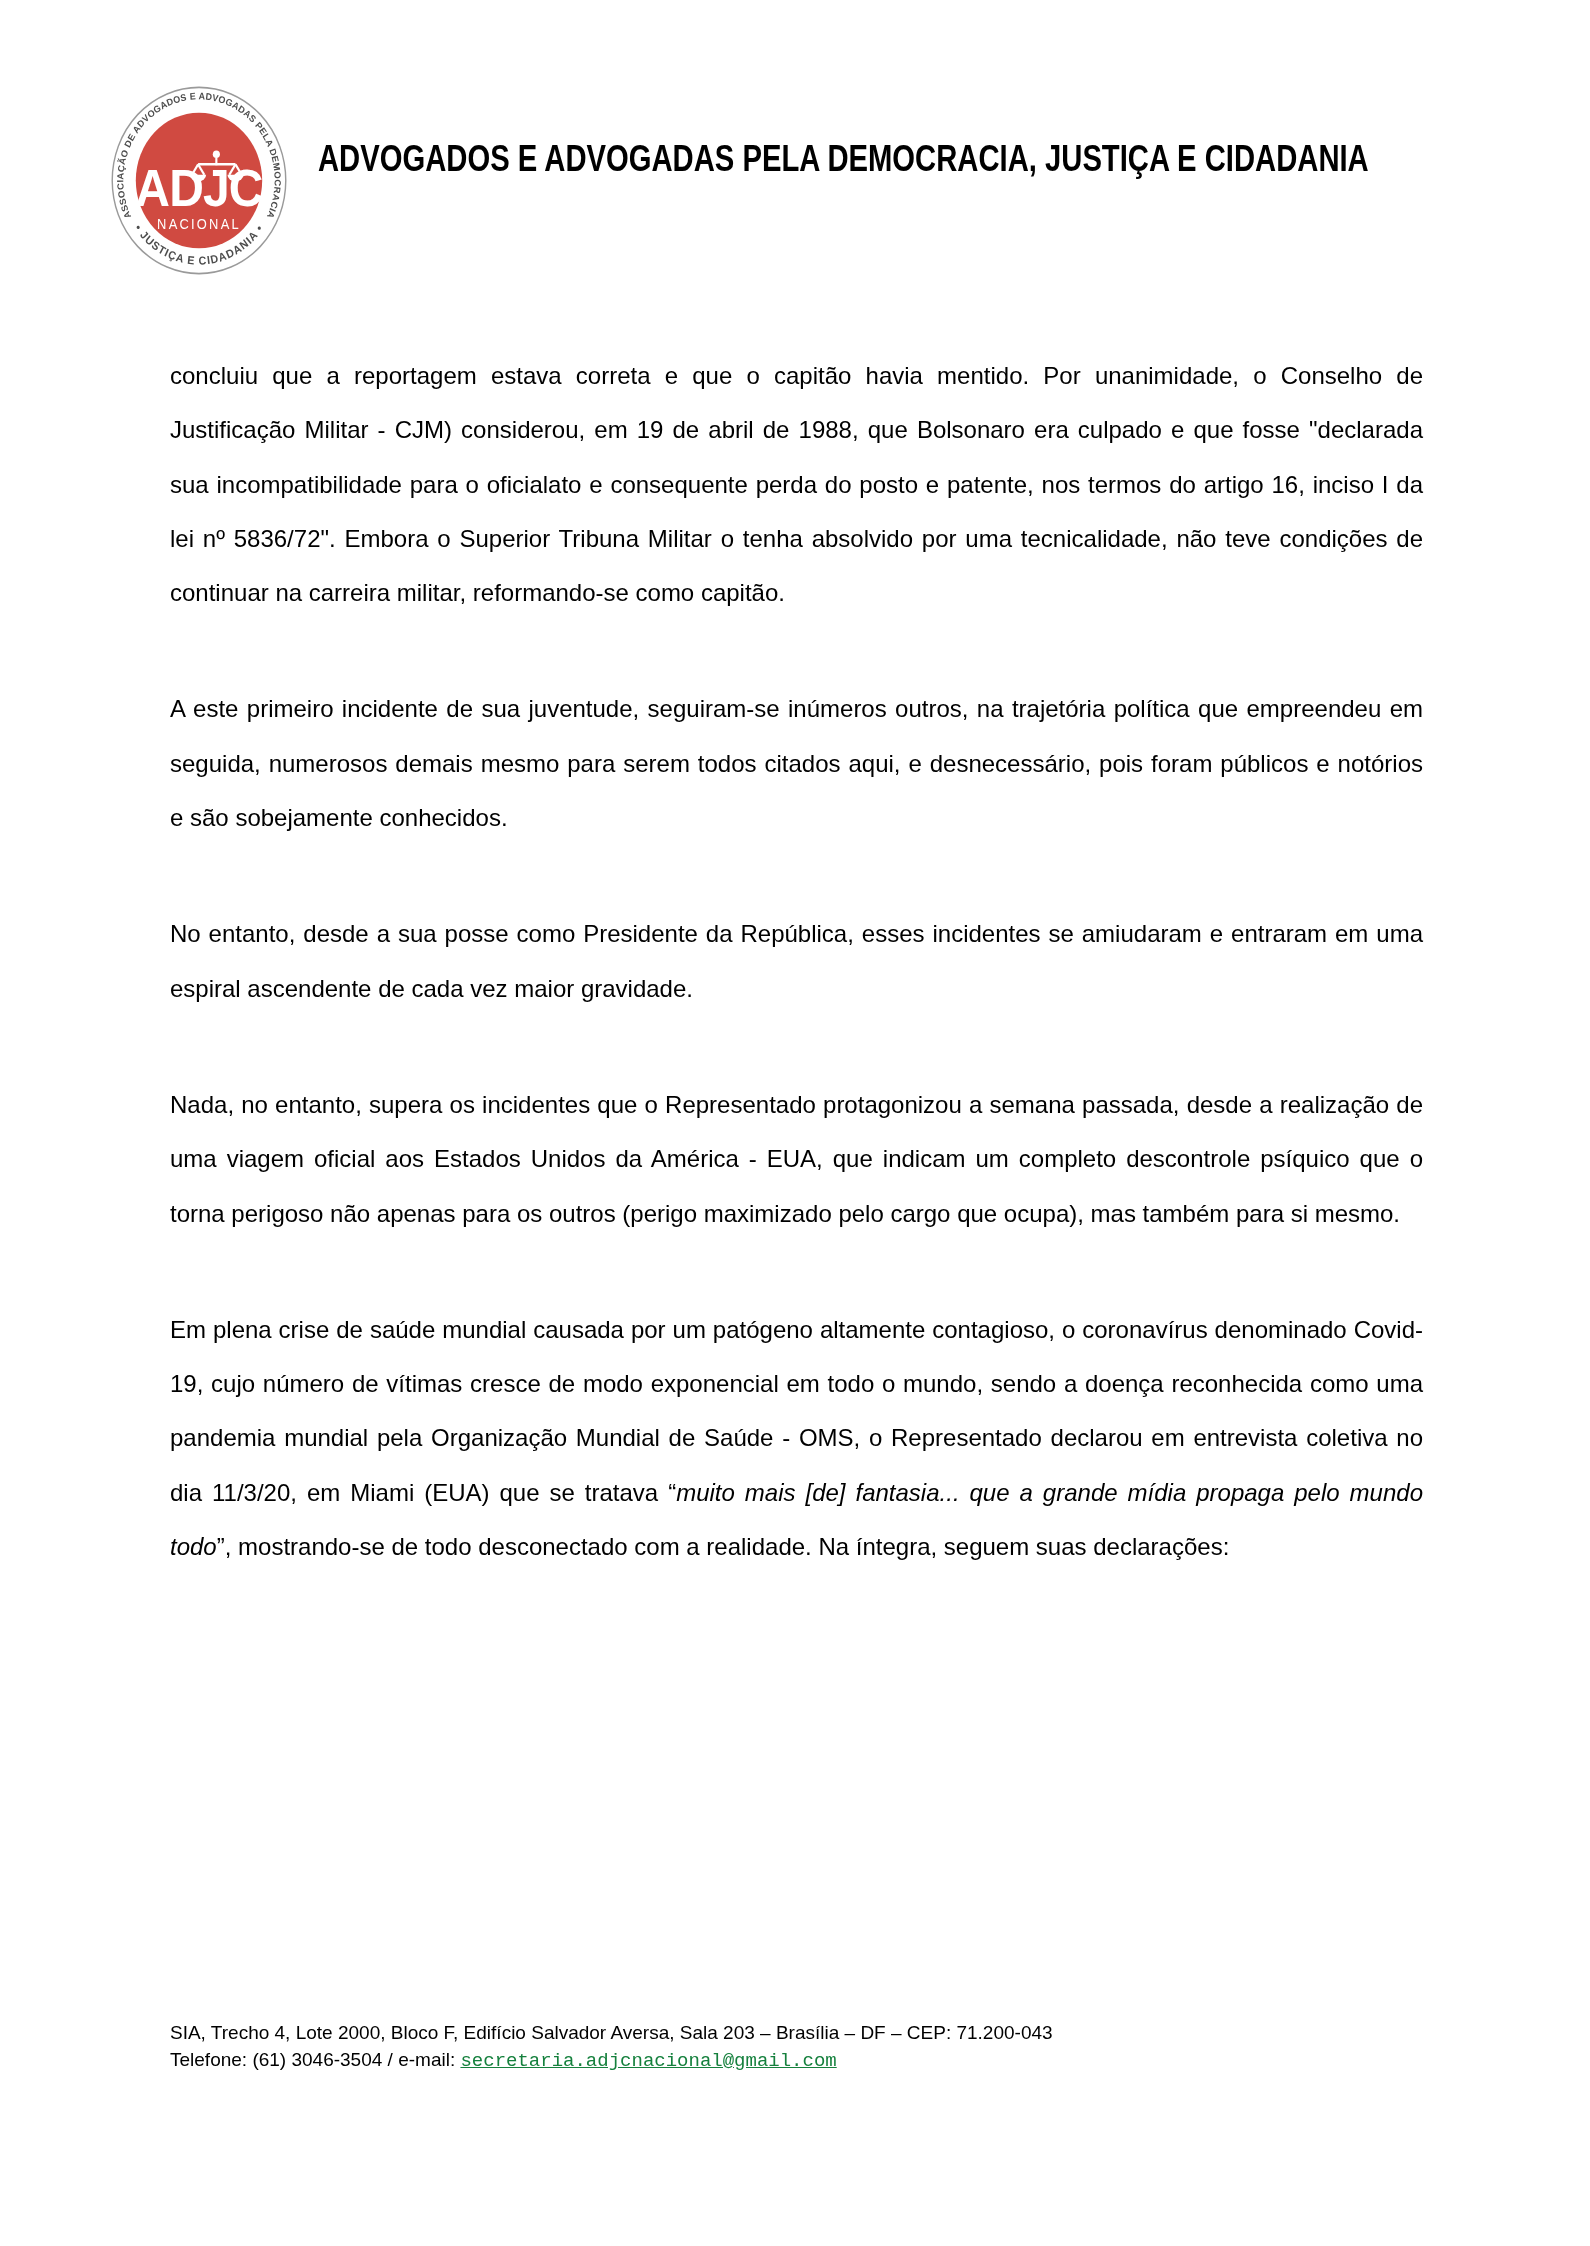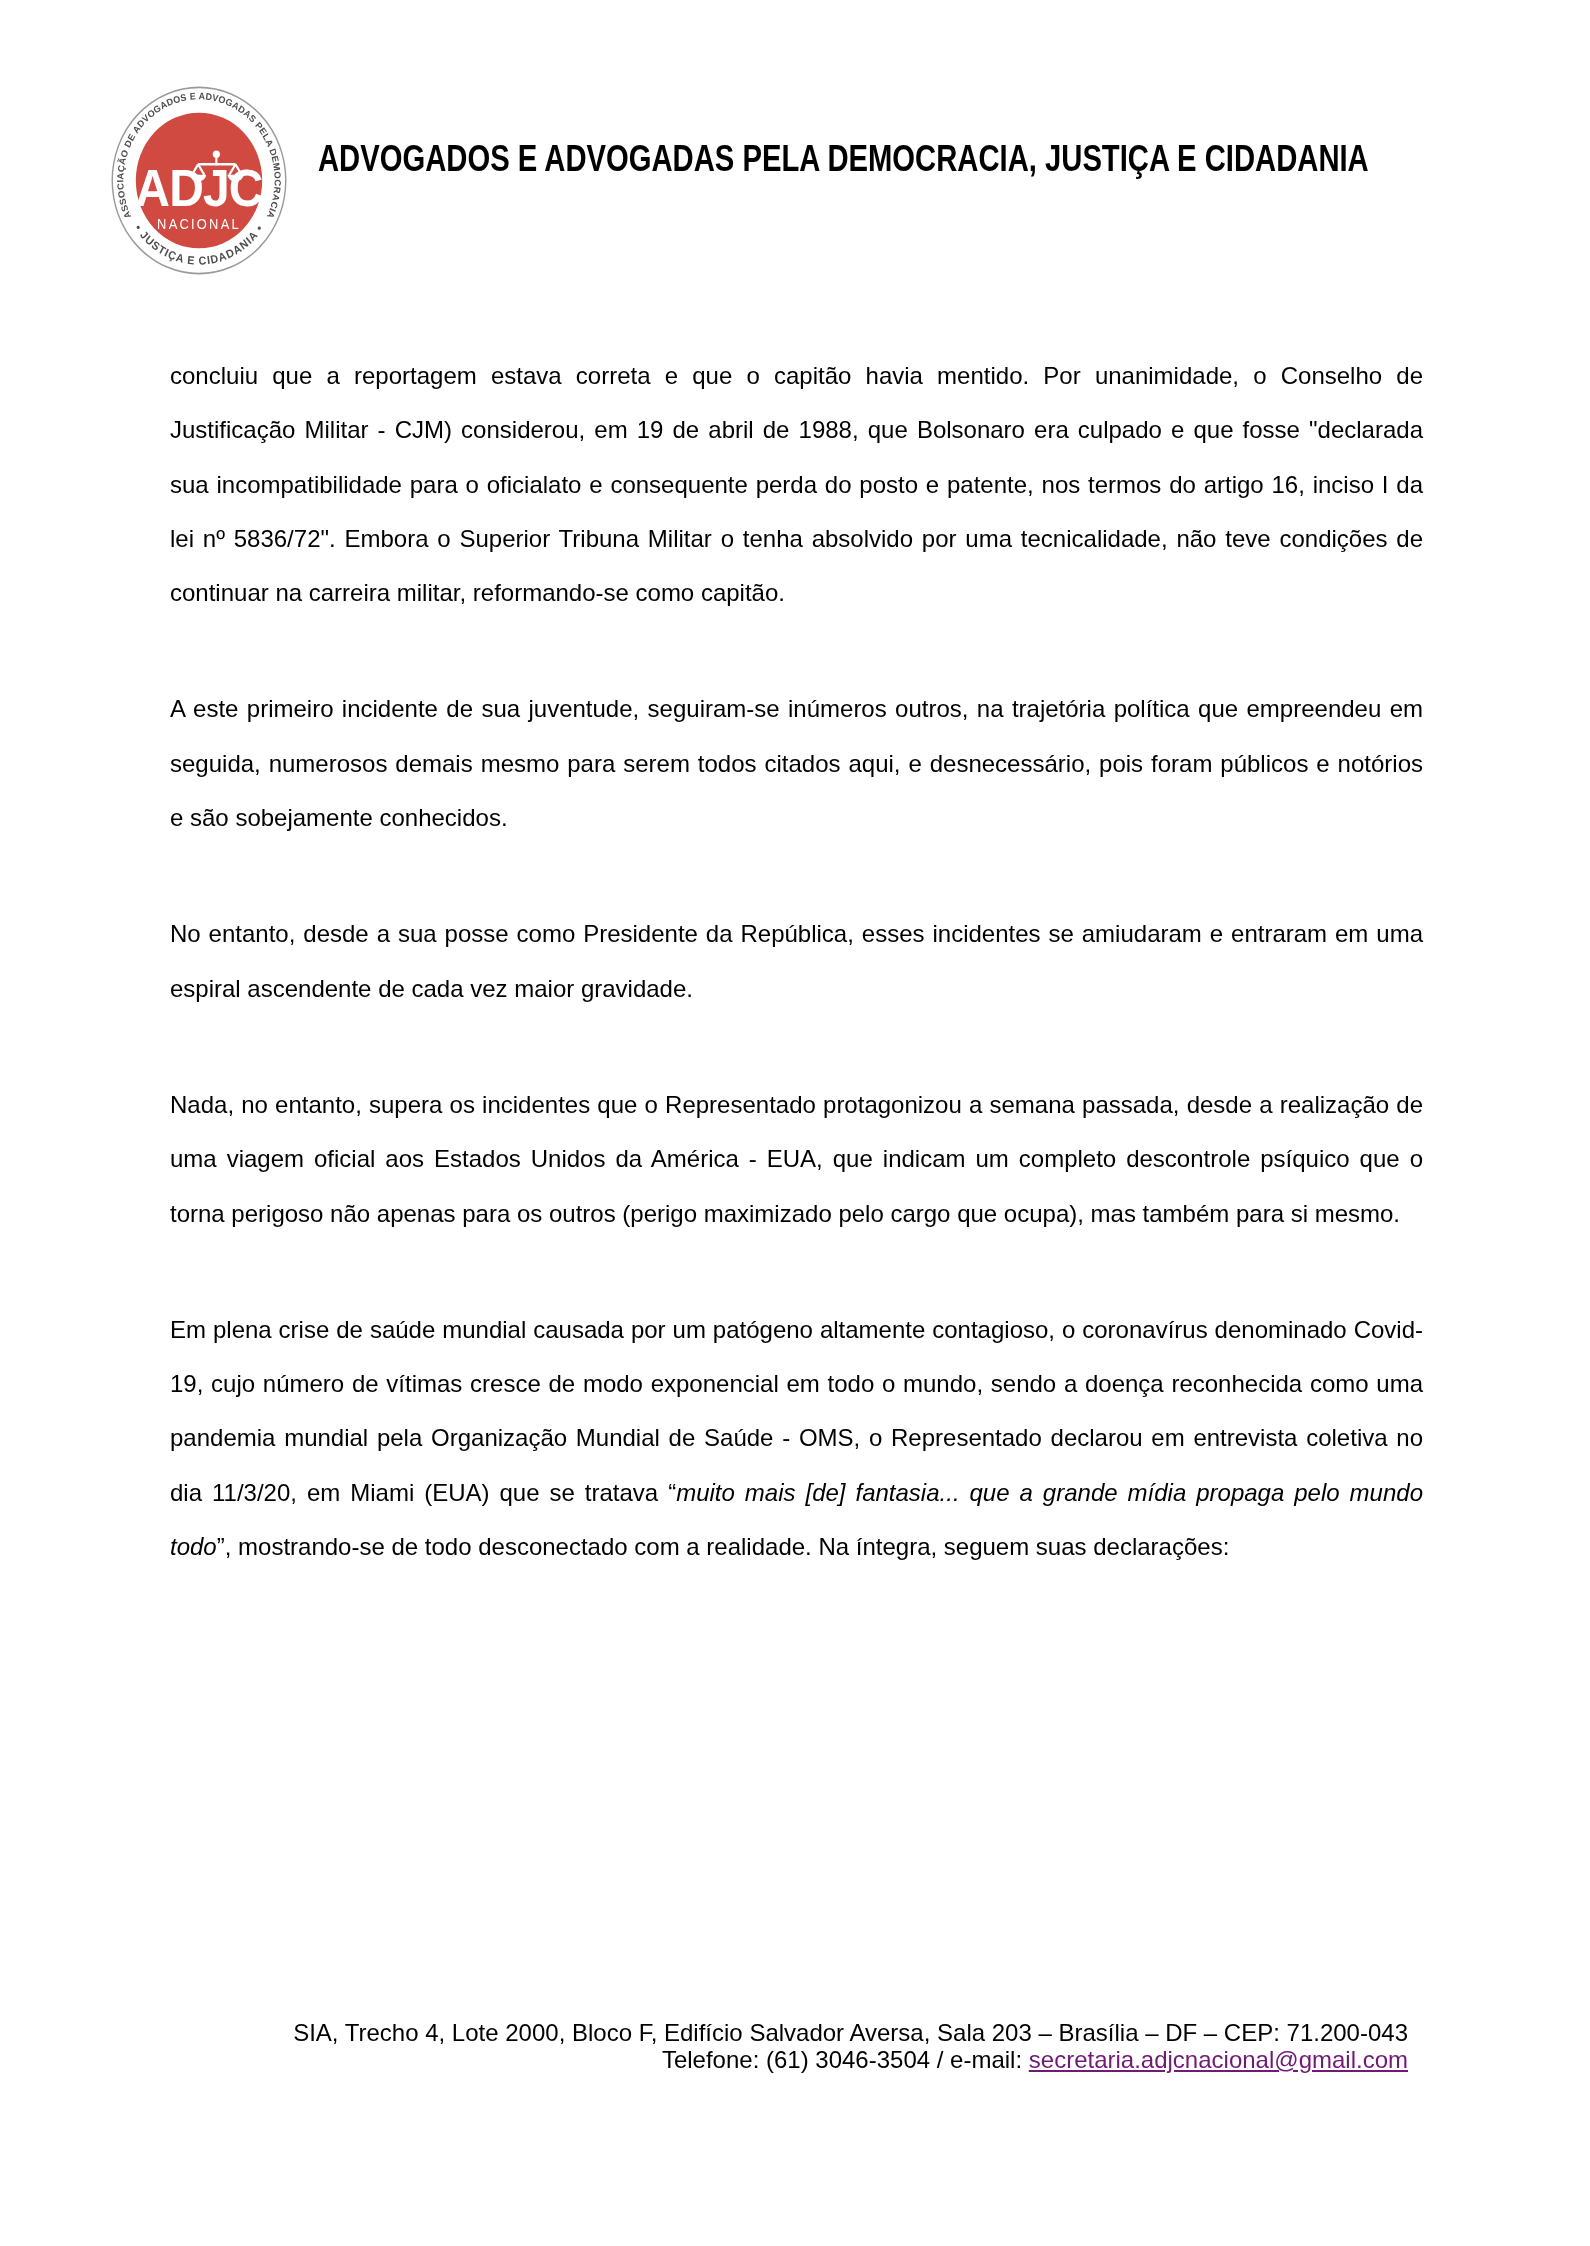--- a/index.html
+++ b/index.html
@@ -15,24 +15,24 @@
   }
   .org-title .condense{display:inline-block;transform:scaleX(0.79);transform-origin:0 50%;}
   .content{
     position:absolute;left:170px;top:349px;width:1253px;
     font-size:24px;line-height:54.3px;text-align:justify;
   }
   .content p{margin:0 0 62px 0;}
   .content p.last{margin-bottom:0;}
   .content .quote-italic{font-style:italic;}
   .page-footer{
-    position:absolute;left:155px;top:2019px;width:1253px;
-    text-align:right;font-size:24px;line-height:27px;
+    position:absolute;left:170px;top:2019px;width:1253px;
+    text-align:left;font-size:19px;line-height:27px;
   }
-  .page-footer a{color:#701a75;text-decoration:underline;cursor:pointer;}
+  .page-footer a{color:#15803d;text-decoration:underline;cursor:pointer;font-family:Liberation Mono, monospace;}
 </style>
 </head>
 <body>
 
 <svg class="logo" viewBox="0 0 200 200" preserveAspectRatio="none" aria-hidden="true">
   <defs>
     <path id="arcTop" d="M 23 136 A 85 85 0 1 1 177 136" fill="none"></path>
     <path id="arcBottom" d="M 17.3 130.1 A 88 88 0 0 0 182.7 130.1" fill="none"></path>
   </defs>
   <circle cx="100" cy="100" r="97.5" fill="#ffffff" stroke="#9a9a9a" stroke-width="1.6"></circle>

